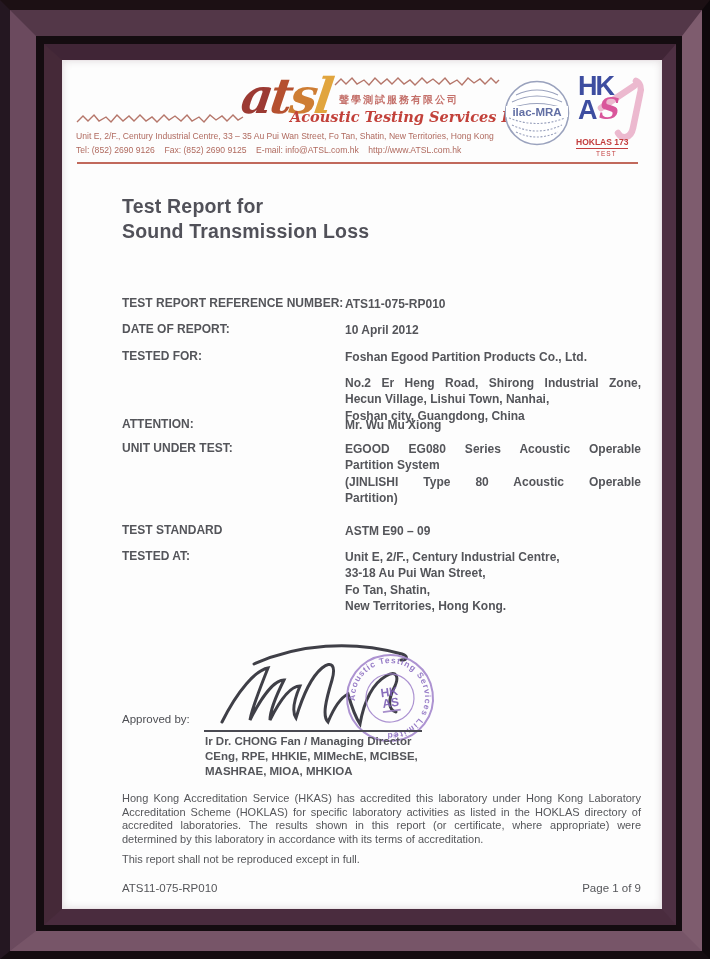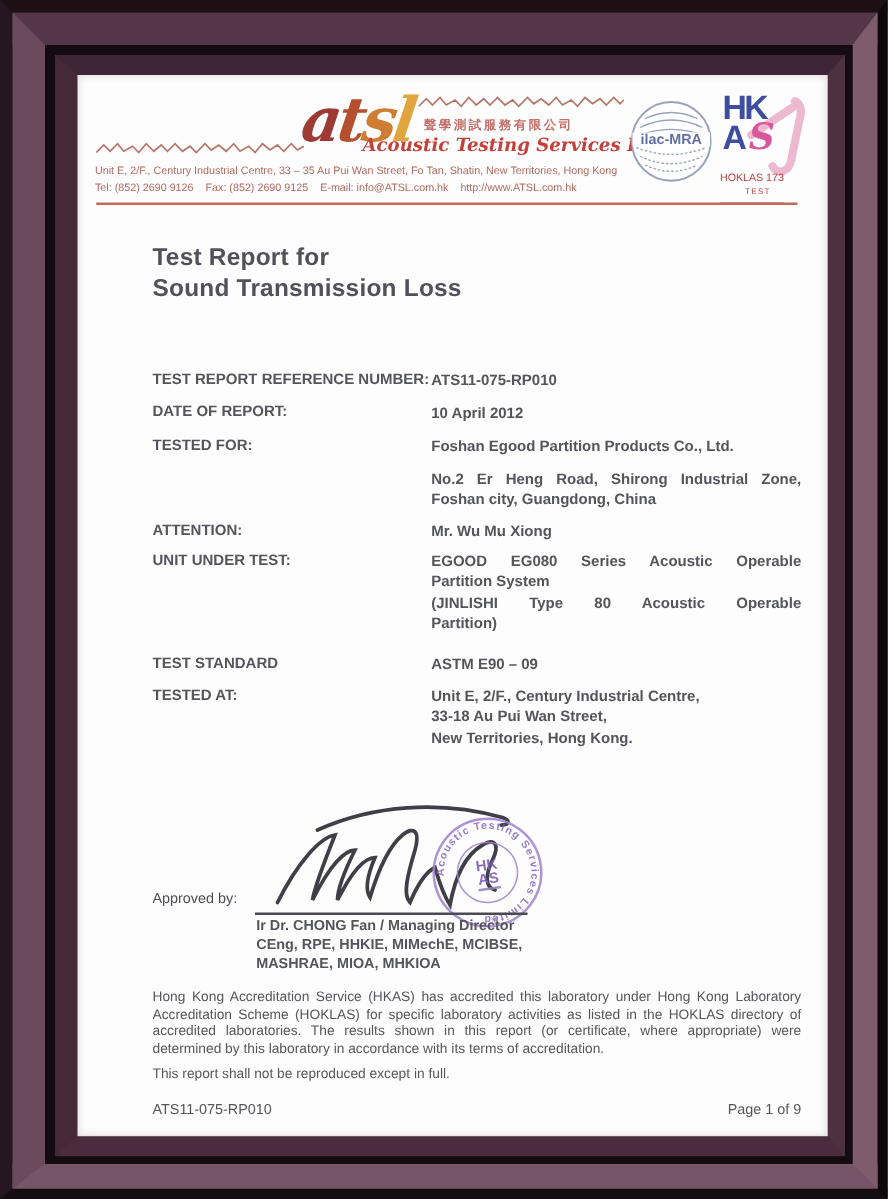--- a/index.html
+++ b/index.html
@@ -30,22 +30,22 @@
   .addr { left:14px; font-size:8.6px; color:#b06a5f; white-space:nowrap;text-align:center; }
   .rule { left:15px; top:102px; width:561px; height:2.2px; background:#c1695c; }
   
   .hkas { left:512px; top:13px; width:78px; height:92px; }
   .hkas .hk { position:absolute; top:-2px; left:4px; font-size:27px; font-weight:bold;
               color:#3d4da0; letter-spacing:-2px; }
   .hkas .a  { position:absolute; top:22px; left:4px; font-size:27px; font-weight:bold;
               color:#3d4da0; }
   .hkas .s  { position:absolute; top:19px; left:25px; font-family:"DejaVu Serif", serif;
               font-style:italic; font-weight:bold; font-size:29px; color:#d9569b; }
-  .hkas .hoklas { position:absolute; top:64px; left:2px; font-size:8.5px; font-weight:normal;
-              color:#c33d3d; border-bottom:1.5px solid #c33d3d; padding-bottom:15px;
+  .hkas .hoklas { position:absolute; top:64px; left:2px; font-size:8.5px; font-weight:bold;
+              color:#c33d3d; border-bottom:1.5px solid #c33d3d; padding-bottom:1px;
               white-space:nowrap; }
   .hkas .test { position:absolute; top:77px; left:22px; font-size:6.5px;
               color:#c33d3d; letter-spacing:1px; }
   
   .title { left:60px; top:134px; font-size:19.5px; font-weight:bold;
            color:#515159; line-height:25px; letter-spacing:.2px; }
   
   .lbl { position:absolute; left:60px; font-size:12px; font-weight:bold;
          color:#54555a; white-space:nowrap; }
   .val { position:absolute; left:283px; width:296px; font-size:12px;
@@ -126,20 +126,21 @@
       <div class="val" style="top:236px">ATS11-075-RP010</div>
 
       <div class="lbl" style="top:262px">DATE OF REPORT:</div>
       <div class="val" style="top:262px">10 April 2012</div>
 
       <div class="lbl" style="top:289px">TESTED FOR:</div>
       <div class="val" style="top:289px">Foshan Egood Partition Products Co., Ltd.</div>
 
       <div class="val" style="top:315px">
         <div class="jlast">No.2 Er Heng Road, Shirong Industrial Zone,</div>
+        <div>Hecun Village, Lishui Town, Nanhai,</div>
         <div>Foshan city, Guangdong, China</div>
       </div>
 
       <div class="lbl" style="top:357px">ATTENTION:</div>
       <div class="val" style="top:357px">Mr. Wu Mu Xiong</div>
 
       <div class="lbl" style="top:381px">UNIT UNDER TEST:</div>
       <div class="val" style="top:381px">
         <div class="jlast">EGOOD EG080 Series Acoustic Operable</div>
         <div>Partition System</div>
@@ -147,20 +148,21 @@
         <div>Partition)</div>
       </div>
 
       <div class="lbl" style="top:463px">TEST STANDARD</div>
       <div class="val" style="top:463px">ASTM E90 – 09</div>
 
       <div class="lbl" style="top:489px">TESTED AT:</div>
       <div class="val" style="top:489px">
         <div>Unit E, 2/F., Century Industrial Centre,</div>
         <div>33-18 Au Pui Wan Street,</div>
+        <div>Fo Tan, Shatin,</div>
         <div>New Territories, Hong Kong.</div>
       </div>
 
       <svg class="abs" style="left:140px; top:578px;" width="225" height="94" viewBox="0 0 225 94">
         <g fill="none" stroke="#3f3f47" stroke-width="3" stroke-linecap="round">
           <path d="M52,26 C96,6 150,2 200,16 C206,18 206,22 199,22"></path>
           <path d="M20,84 C36,52 54,32 66,30 C58,50 50,70 48,82 C62,54 74,42 82,42 C74,58 68,74 68,82 C80,58 90,48 98,48 C92,62 90,74 94,80 C100,60 108,40 120,30 C130,22 134,28 130,42 C124,62 120,78 126,84 C131,72 138,60 146,56 C150,70 154,80 158,86 C162,64 170,46 184,38 C194,32 198,38 192,50 C186,62 186,72 194,74"></path>
         </g>
       </svg>
 

